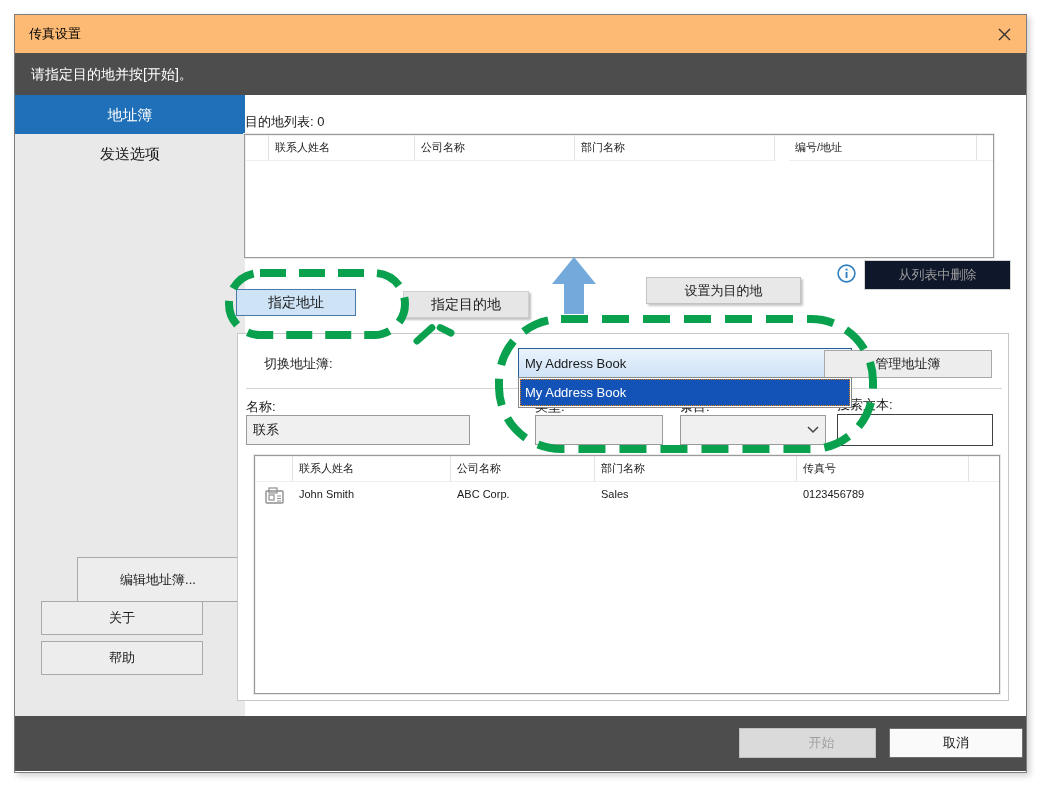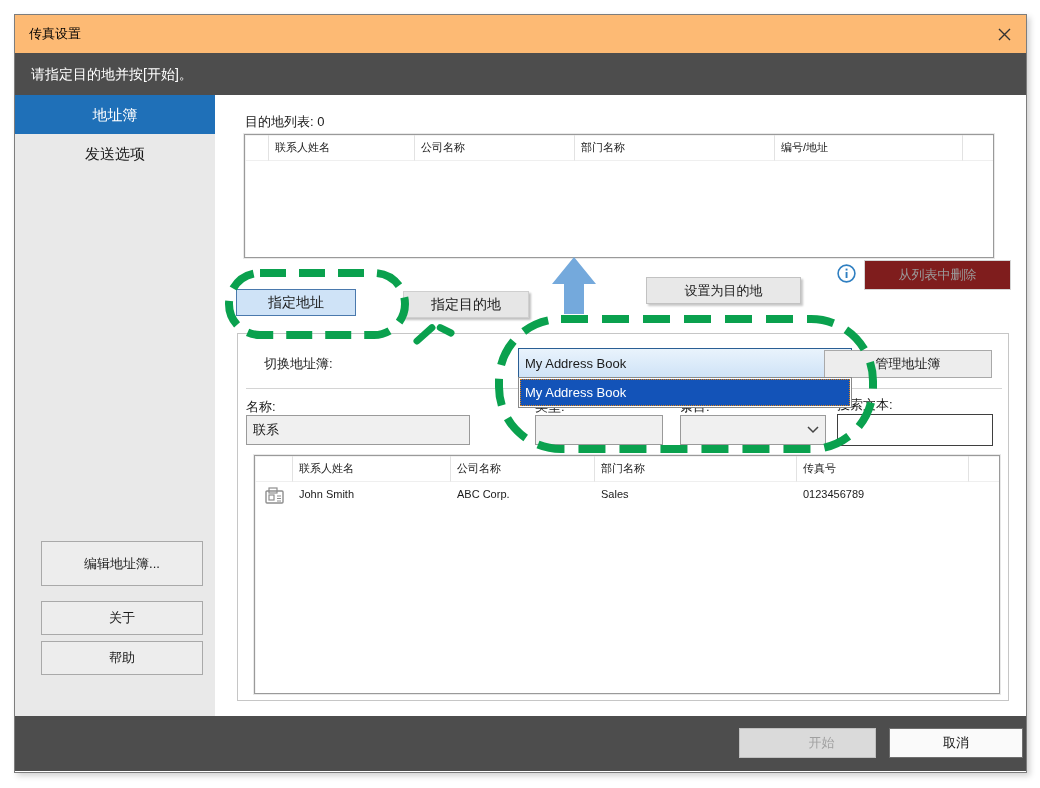--- a/index.html
+++ b/index.html
@@ -14,37 +14,37 @@
     background:#ffffff;border:1px solid #7d7d7d;box-shadow:3px 3px 6px rgba(0,0,0,.18);
   }
   
   .titlebar{position:absolute;left:0;top:0;width:100%;height:38px;background:#fdba74;}
   .title{position:absolute;left:14px;top:0;line-height:38px;font-size:13px;color:#000;}
   .close-btn{position:absolute;right:8px;top:6px;width:28px;height:26px;display:flex;align-items:center;justify-content:center;cursor:pointer;}
   
   .msgbar{position:absolute;left:0;top:38px;width:100%;height:42px;background:#4d4d4d;}
   .msgbar span{position:absolute;left:16px;line-height:42px;color:#ffffff;font-size:14px;}
   
-  .sidebar{position:absolute;left:0;top:80px;width:200px;height:621px;background:#e9e9e9;}
+  .sidebar{position:absolute;left:0;top:80px;width:200px;height:621px;background:#e9e9e9;padding-left:30px;}
   .side-item{position:absolute;left:0;width:100%;height:39px;text-align:center;line-height:39px;font-size:15px;cursor:pointer;}
   .side-item.active{background:#1f70b8;color:#ffffff;}
   .side-btn{position:absolute;left:26px;width:160px;background:#ededed;border:1px solid #a9a9a9;font-size:13px;display:flex;align-items:center;justify-content:center;cursor:pointer;}
   
   .count-label{position:absolute;left:230px;top:98px;font-size:13px;}
   .listview{position:absolute;background:#ffffff;border:1px solid #9a9a9a;box-shadow:inset 1px 1px 0 #f2f2f2, 0 0 0 1px #e9e9e9;}
   .lv-head{display:flex;height:26px;align-items:stretch;}
   .lv-cell{font-size:11px;line-height:25px;padding-left:6px;box-sizing:border-box;overflow:hidden;white-space:nowrap;}
   .lv-head .lv-cell{border-right:1px solid #e2e2e2;border-bottom:1px solid #efefef;}
   .lv-row{display:flex;height:27px;}
   
   .tabbtn{position:absolute;font-size:14px;display:flex;align-items:center;justify-content:center;cursor:pointer;box-sizing:border-box;}
   .tab-active{background:#cfe3f7;border:1px solid #4a79ad;}
   .tab-plain{background:#e6e6e6;border:1px solid #cfcfcf;box-shadow:2px 2px 2px rgba(0,0,0,.25);}
   .pushbtn{position:absolute;background:#e8e8e8;border:1px solid #c2c2c2;font-size:13px;display:flex;align-items:center;justify-content:center;cursor:pointer;box-shadow:2px 2px 2px rgba(0,0,0,.22);box-sizing:border-box;}
-  .btn-disabled{background:#7f1d1d;border:1px solid #d5d5d5;color:#9b9b9b;box-shadow:none;}
+  .btn-disabled{background:#0f172a;border:1px solid #d5d5d5;color:#9b9b9b;box-shadow:none;}
   
   .panel{position:absolute;left:222px;top:318px;width:772px;height:368px;border:1px solid #c6c6c6;background:#ffffff;box-sizing:border-box;}
   .plabel{position:absolute;font-size:13px;color:#1a1a1a;white-space:nowrap;}
   .combo{position:absolute;height:30px;box-sizing:border-box;border:1px solid #9a9a9a;background:#f0f0f0;font-size:13px;display:flex;align-items:center;padding-left:6px;cursor:pointer;}
   .combo .chev{position:absolute;right:6px;top:10px;}
   .combo-focus{border:1px solid #2a5e94;background:linear-gradient(#e9f3fc,#cfe3f7);}
   .search-box{position:absolute;height:32px;box-sizing:border-box;border:1px solid #3f3f3f;background:#ffffff;font-size:13px;padding-left:5px;}
   .droplist{position:absolute;left:280px;top:43px;width:334px;height:31px;background:#ffffff;border:1px solid #8a8a8a;box-sizing:border-box;z-index:30;}
   .dropitem{position:absolute;left:1px;top:1px;right:1px;bottom:1px;background:#1353b8;color:#ffffff;font-size:13px;line-height:27px;padding-left:5px;outline:1px dotted #e08214;outline-offset:-1px;cursor:pointer;}
   .separator{position:absolute;height:1px;background:#d4d4d4;}
@@ -70,34 +70,34 @@
     </div>
   </div>
 
   <div class="msgbar">
     <span>请指定目的地并按[开始]。</span>
   </div>
 
   <div class="sidebar">
     <div class="side-item active" style="top:0;">地址簿</div>
     <div class="side-item" style="top:39px;">发送选项</div>
-    <div class="side-btn" style="top:446px;height:43px;">编辑地址簿...</div>
+    <div class="side-btn" style="top:462px;height:43px;margin-left:36px;">编辑地址簿...</div>
     <div class="side-btn" style="top:506px;height:32px;">关于</div>
     <div class="side-btn" style="top:546px;height:32px;">帮助</div>
   </div>
 
   <div class="count-label">目的地列表: 0</div>
 
   <div class="listview" style="left:229px;top:119px;width:748px;height:122px;">
     <div class="lv-head">
       <div class="lv-cell" style="width:24px;"></div>
       <div class="lv-cell" style="width:146px;">联系人姓名</div>
       <div class="lv-cell" style="width:160px;">公司名称</div>
       <div class="lv-cell" style="width:200px;">部门名称</div>
-      <div class="lv-cell" style="width:188px;">编号/地址</div>
+      <div class="lv-cell" style="width:188px;margin-left:14px;">编号/地址</div>
       <div class="lv-cell" style="flex:1;border-right:none;"></div>
     </div>
   </div>
 
   <div class="tabbtn tab-active" style="left:221px;top:274px;width:120px;height:27px;">指定地址</div>
   <div class="tabbtn tab-plain" style="left:388px;top:276px;width:126px;height:27px;">指定目的地</div>
 
   <svg class="abs" style="left:536px;top:242px;" width="46" height="58" viewBox="0 0 46 58">
     <path d="M23 0 L45 27 L33 27 L33 57 L13 57 L13 27 L1 27 Z" fill="#74a9dc"></path>
   </svg>

